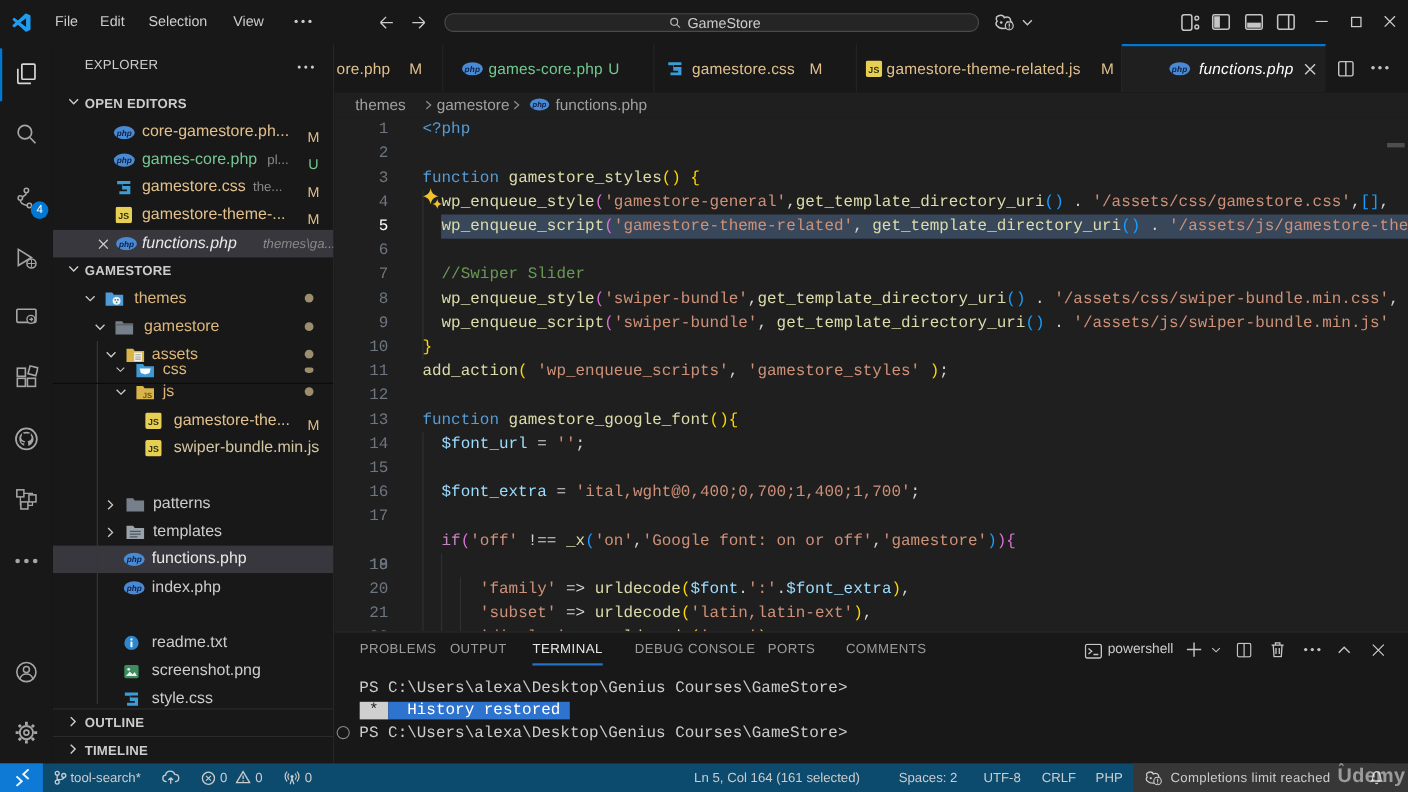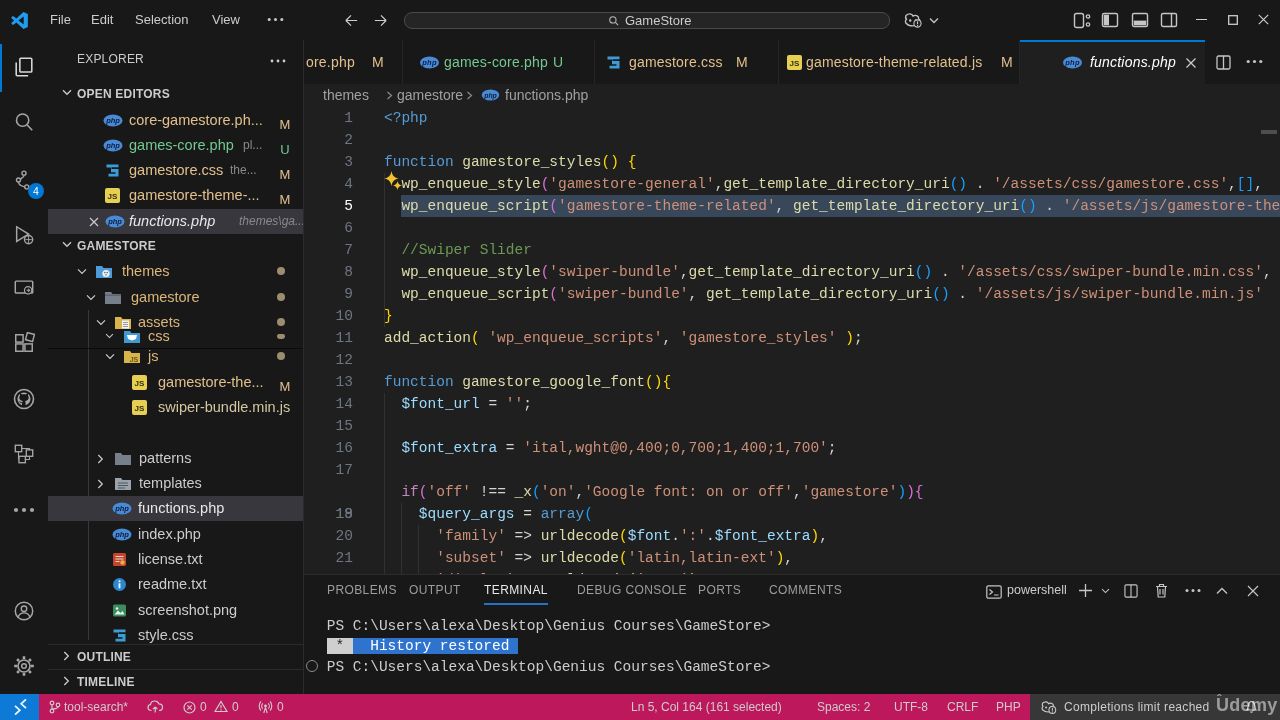--- a/index.html
+++ b/index.html
@@ -36,21 +36,21 @@
   .pu { color:#c586c0; }
   .b1 { color:#ffd700; }
   .b2 { color:#da70d6; }
   .b3 { color:#179fff; }
   .guide { position:absolute; width:1px; background:#313131; }
   
   #panel { position:absolute; left:304px; top:574px; width:976px; height:120px; background:#181818; border-top:1px solid #2b2b2b; }
   .ptab { position:absolute; top:0; height:31px; line-height:31px; font-size:12px; color:#9d9d9d; letter-spacing:0.4px; }
   .tline { position:absolute; height:20.5px; line-height:20.5px; font-size:14.5px; font-family:"Liberation Mono", monospace; color:#cccccc; white-space:pre; }
   
-  #statusbar { position:absolute; left:0; top:694px; width:1252px; height:26px; background:#be185d; font-size:12px; color:#cccccc; }
+  #statusbar { position:absolute; left:0; top:694px; width:1252px; height:26px; background:#0c4a6e; font-size:12px; color:#cccccc; }
   .sitem { position:absolute; top:0; height:26px; line-height:26px; white-space:nowrap; }
   svg { display:block; }
   .icon { position:absolute; }
 </style>
 </head>
 <body>
 <div id="titlebar">
   <svg class="icon" style="left:11px;top:12px" width="17" height="17" viewBox="0 0 100 100">
       <path fill="#1f9cf0" d="M96.5 10.8 L76.3 1.1 C74.7 0.3 72.8 0.7 71.6 1.9 L31.5 38.5 L14 25.2 C12.4 24 10.1 24.1 8.6 25.5 L3.2 30.4 C1.4 32 1.4 34.8 3.2 36.5 L18.4 50 L3.2 63.5 C1.4 65.2 1.4 68 3.2 69.6 L8.6 74.5 C10.1 75.9 12.4 76 14 74.8 L31.5 61.5 L71.6 98.1 C72.8 99.3 74.7 99.7 76.3 98.9 L96.5 89.2 C98.2 88.4 99.2 86.7 99.2 84.9 L99.2 15.1 C99.2 13.3 98.2 11.6 96.5 10.8 Z M74.6 73.3 L44.2 50 L74.6 26.7 Z"></path>
     </svg>
@@ -366,30 +366,20 @@
       <span class="abs" style="left:90px;color:#e8e8e8">functions.php</span>
     </div>
   <div class="row" style="top:481.5px">
       <span class="abs" style="left:64px;top:6px">
         <svg width="20" height="13" viewBox="0 0 20 13">
           <ellipse cx="10" cy="6.5" rx="9.5" ry="6" fill="#4a8ad4"></ellipse>
           <text x="10" y="9.3" font-size="7.5" fill="#0c2044" text-anchor="middle" font-weight="bold" font-style="italic">php</text>
         </svg>
       </span>
       <span class="abs" style="left:90px">index.php</span>
-    </div>
-  <div class="row" style="top:506.5px">
-      <span class="abs" style="left:64px;top:5px">
-        <svg width="15" height="15" viewBox="0 0 15 15">
-          <rect x="1" y="1" width="13" height="13" rx="1.5" fill="#c3452c"></rect>
-          <path stroke="#f1d4ce" stroke-width="1.2" d="M3.5 4.5 h8 M3.5 7 h8 M3.5 9.5 h4"></path>
-          <circle cx="10.5" cy="10.5" r="2.2" fill="#e8b03e"></circle>
-        </svg>
-      </span>
-      <span class="abs" style="left:90px">license.txt</span>
     </div>
   <div class="row" style="top:532px">
       <span class="abs" style="left:64px;top:5px">
         <svg width="15" height="15" viewBox="0 0 15 15">
           <circle cx="7.5" cy="7.5" r="6.5" fill="#2a87d0"></circle>
           <rect x="6.6" y="6.3" width="1.8" height="5" fill="#fff"></rect>
           <rect x="6.6" y="3.4" width="1.8" height="1.8" fill="#fff"></rect>
         </svg>
       </span>
       <span class="abs" style="left:90px">readme.txt</span>
@@ -534,21 +524,20 @@
   <div class="cl" style="top:88px">  <span class="fn">wp_enqueue_script</span><span class="b2">(</span><span class="st">'gamestore-theme-related'</span>, <span class="fn">get_template_directory_uri</span><span class="b3">()</span> . <span class="st">'/assets/js/gamestore-the</span></div>
   <div class="cl" style="top:132px">  <span class="cm">//Swiper Slider</span></div>
   <div class="cl" style="top:154px">  <span class="fn">wp_enqueue_style</span><span class="b2">(</span><span class="st">'swiper-bundle'</span>,<span class="fn">get_template_directory_uri</span><span class="b3">()</span> . <span class="st">'/assets/css/swiper-bundle.min.css'</span>,</div>
   <div class="cl" style="top:176px">  <span class="fn">wp_enqueue_script</span><span class="b2">(</span><span class="st">'swiper-bundle'</span>, <span class="fn">get_template_directory_uri</span><span class="b3">()</span> . <span class="st">'/assets/js/swiper-bundle.min.js'</span></div>
   <div class="cl" style="top:198px"><span class="b1">}</span></div>
   <div class="cl" style="top:220px"><span class="fn">add_action</span><span class="b1">(</span> <span class="st">'wp_enqueue_scripts'</span>, <span class="st">'gamestore_styles'</span> <span class="b1">)</span>;</div>
   <div class="cl" style="top:264px"><span class="kw">function</span> <span class="fn">gamestore_google_font</span><span class="b1">(){</span></div>
   <div class="cl" style="top:286px">  <span class="va">$font_url</span> = <span class="st">''</span>;</div>
   <div class="cl" style="top:330px">  <span class="va">$font_extra</span> = <span class="st">'ital,wght@0,400;0,700;1,400;1,700'</span>;</div>
   <div class="cl" style="top:374px">  <span class="pu">if</span><span class="b2">(</span><span class="st">'off'</span> !== <span class="fn">_x</span><span class="b3">(</span><span class="st">'on'</span>,<span class="st">'Google font: on or off'</span>,<span class="st">'gamestore'</span><span class="b3">)</span><span class="b2">)</span><span class="b2">{</span></div>
-  <div class="cl" style="top:396px">    <span class="va">$query_args</span> = <span class="kw">array</span><span class="b3">(</span></div>
   <div class="cl" style="top:418px">      <span class="st">'family'</span> =&gt; <span class="fn">urldecode</span><span class="b1">(</span><span class="va">$font</span>.<span class="st">':'</span>.<span class="va">$font_extra</span><span class="b1">)</span>,</div>
   <div class="cl" style="top:440px">      <span class="st">'subset'</span> =&gt; <span class="fn">urldecode</span><span class="b1">(</span><span class="st">'latin,latin-ext'</span><span class="b1">)</span>,</div>
   <div class="cl" style="top:462px">      <span class="st">'display'</span> =&gt; <span class="fn">urldecode</span><span class="b1">(</span><span class="st">'swap'</span><span class="b1">)</span>,</div>
   <svg class="icon" style="left:80px;top:64px" width="21" height="25" viewBox="0 0 21 25">
       <path fill="#f2c12e" d="M7.5 0 C8.2 4.5 10.5 6.8 15 7.5 C10.5 8.2 8.2 10.5 7.5 15 C6.8 10.5 4.5 8.2 0 7.5 C4.5 6.8 6.8 4.5 7.5 0 Z"></path>
       <path fill="#f2c12e" d="M13.5 10 C13.9 12.7 15.3 14.1 18 14.5 C15.3 14.9 13.9 16.3 13.5 19 C13.1 16.3 11.7 14.9 9 14.5 C11.7 14.1 13.1 12.7 13.5 10 Z"></path>
     </svg>
   <div class="abs" style="left:957px;top:23px;width:16px;height:4px;background:#4e4e4e"></div>
 </div>
 <div id="panel">

